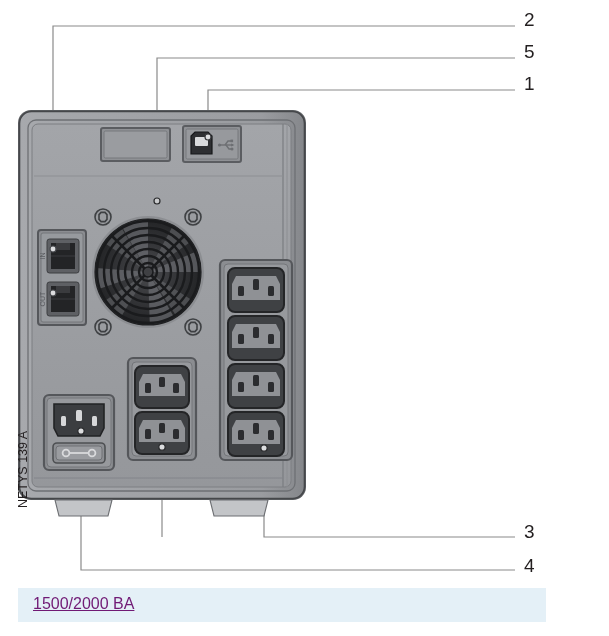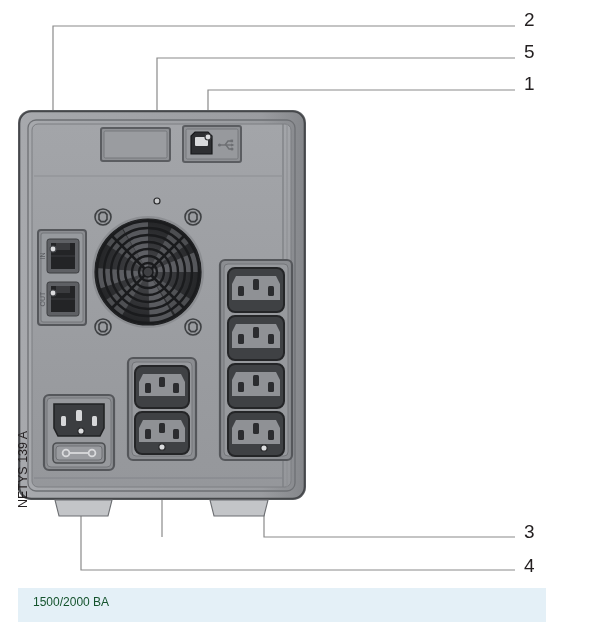--- a/index.html
+++ b/index.html
@@ -29,22 +29,23 @@
   }
 
   
   .caption-band{
     position:absolute;
     background:#e4f0f7;
   }
   .caption-text{
     position:absolute;
     font-family:"Liberation Sans","DejaVu Sans",sans-serif;
-    font-size:12px;color:#14532d;
+    font-size:16px;color:#701a75;
     white-space:nowrap;
+    text-decoration:underline;
   }
 </style>
 </head>
 <body>
 
 <div id="stage">
 
   <svg class="layer" viewBox="0 0 609 636">
     <g fill="none" stroke="#8a8a8a" stroke-width="1.2" shape-rendering="geometricPrecision">
 

